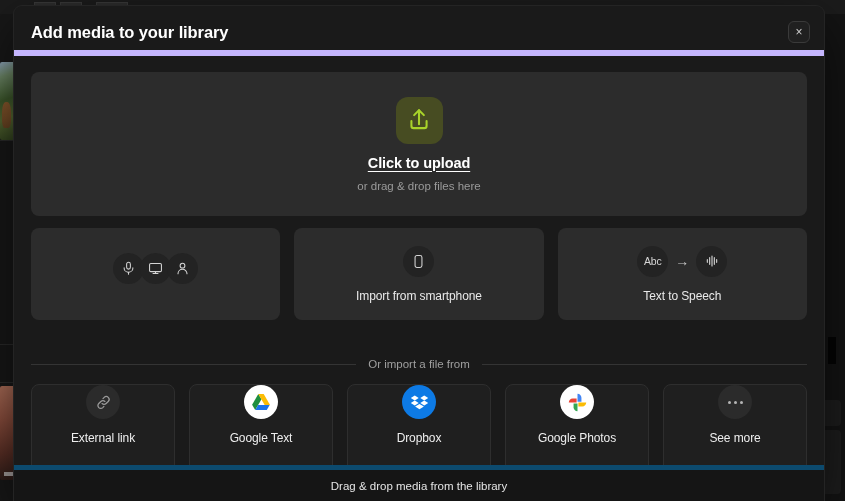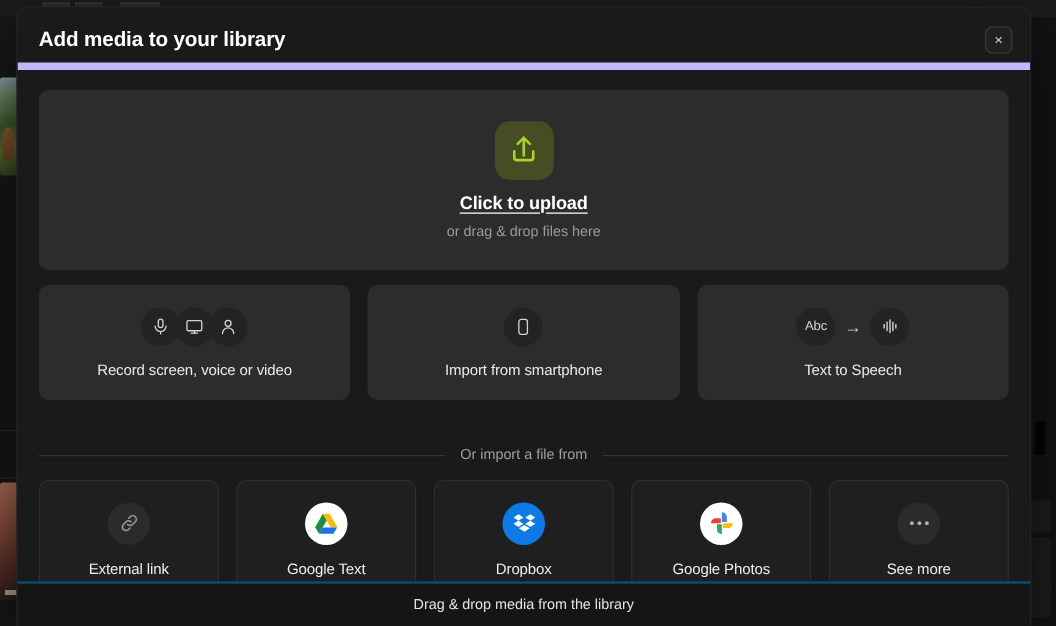--- a/index.html
+++ b/index.html
@@ -267,21 +267,21 @@
   }
   .service-card {
     flex: 1;
     height: 95px;
     background: #1f1f1f;
     border: 1px solid #2e2e2e;
     border-radius: 8px;
     display: flex;
     flex-direction: column;
     align-items: center;
-    justify-content: center;
+    justify-content: flex-start;
     cursor: pointer;
   }
   .service-icon {
     width: 34px; height: 34px;
     border-radius: 50%;
     display: flex;
     align-items: center;
     justify-content: center;
     margin-bottom: 12px;
   }
@@ -301,21 +301,21 @@
     display: block;
   }
 
   
   #modal-footer {
     position: absolute;
     left: 0; right: 0;
     bottom: 0;
     height: 36px;
     background: #151515;
-    border-top: 2px solid #0c4a6e;
+    border-top: 5px solid #0c4a6e;
     display: flex;
     align-items: center;
     justify-content: center;
   }
   #footer-text {
     font-size: 11.5px;
     color: #e4e4e4;
   }
 </style>
 </head>
@@ -388,21 +388,20 @@
                 <path d="M8 20h8"></path>
             </svg>
           </span>
           <span class="icon-circle overlap">
             <svg width="15" height="15" viewBox="0 0 24 24" fill="none" stroke="currentColor" stroke-width="1.7" stroke-linecap="round" stroke-linejoin="round">
               <circle cx="12" cy="7.5" r="3.8"></circle>
               <path d="M4.8 20.5a7.2 7.2 0 0 1 14.4 0"></path>
             </svg>
           </span>
         </div>
-        <div class="action-label">Record screen, voice or video</div>
       </div>
 
       <div class="action-card">
         <div class="action-icons">
           <span class="icon-circle">
             <svg width="15" height="15" viewBox="0 0 24 24" fill="none" stroke="currentColor" stroke-width="1.7" stroke-linecap="round" stroke-linejoin="round">
               <rect x="6.5" y="2.5" width="11" height="19" rx="3"></rect>
             </svg>
           </span>
         </div>

